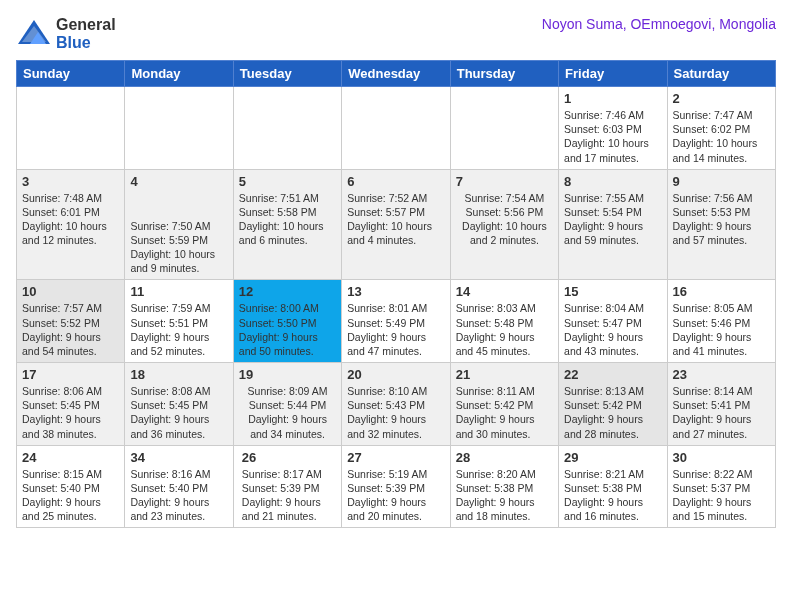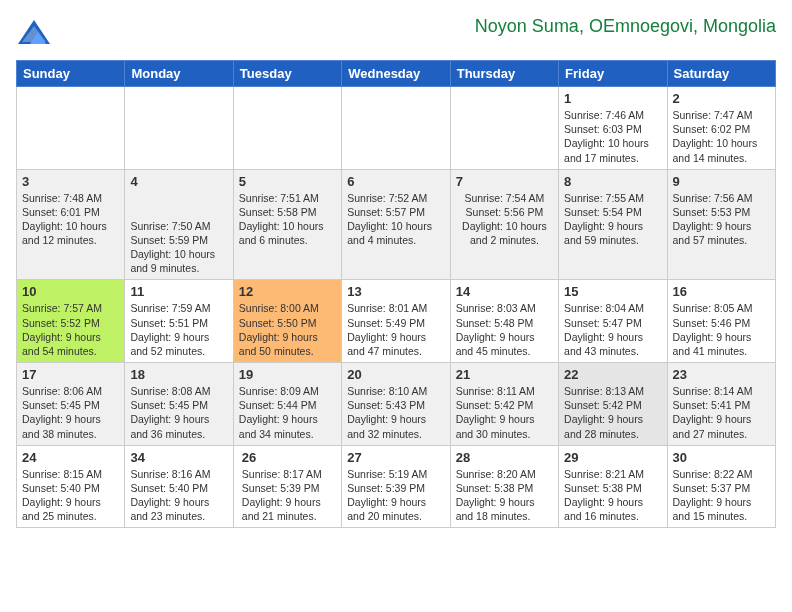--- a/index.html
+++ b/index.html
@@ -16,21 +16,21 @@
       justify-content: space-between;
       margin-bottom: 8px;
     }
     .logo {
       display: flex;
       align-items: center;
       gap: 4px;
     }
     .title-block { text-align: right; }
     .month-title { font-size: 36px; color: #333; font-weight: normal; }
-    .location-title { font-size: 18px; color: #15803d; }
+    .location-title { font-size: 14px; color: #6d28d9; }
     .calendar {
       width: 100%;
       border-collapse: collapse;
     }
     .calendar th {
       background: #2060c0;
       color: #fff;
       font-size: 13px;
       font-weight: bold;
       padding: 5px 6px;
@@ -63,20 +63,24 @@
 </head>
 <body>
 
 <div class="header-area">
   <div class="logo">
     <svg class="logo-svg" viewBox="0 0 36 36">
       <polygon points="18,4 34,28 2,28" fill="#2060c0"></polygon>
       <polygon points="18,10 30,26 6,26" fill="#fff" opacity="0.3"></polygon>
       <polygon points="22,16 30,28 14,28" fill="#60a0ff"></polygon>
     </svg>
+    <div>
+      <div style="font-size:16px; font-weight:bold; color:#333; line-height:1.1;">General</div>
+      <div style="font-size:16px; font-weight:bold; color:#2060c0; line-height:1.1;">Blue</div>
+    </div>
   </div>
   <div class="title-block">
     <div class="location-title">Noyon Suma, OEmnoegovi, Mongolia</div>
   </div>
 </div>
 
 <table class="calendar">
   <thead>
     <tr>
     <th>Sunday</th>
@@ -155,35 +159,35 @@
         </td>
         <td style="background: rgb(240, 240, 240);">
           <span class="day-number">9</span>
           <div class="day-info" style="white-space: pre-line;">Sunrise: 7:56 AM
 Sunset: 5:53 PM
 Daylight: 9 hours
 and 57 minutes.</div>
         </td>
       </tr>
       <tr>
-        <td style="background: #bef264;">
+        <td style="background: #e5e5e5;">
           <span class="day-number">10</span>
           <div class="day-info" style="white-space: pre-line;">Sunrise: 7:57 AM
 Sunset: 5:52 PM
 Daylight: 9 hours
 and 54 minutes.</div>
         </td>
         <td style="background: rgb(255, 255, 255);">
           <span class="day-number">11</span>
           <div class="day-info" style="white-space: pre-line;">Sunrise: 7:59 AM
 Sunset: 5:51 PM
 Daylight: 9 hours
 and 52 minutes.</div>
         </td>
-        <td style="background: #fdba74;">
+        <td style="background: #0ea5e9;">
           <span class="day-number">12</span>
           <div class="day-info" style="white-space: pre-line;">Sunrise: 8:00 AM
 Sunset: 5:50 PM
 Daylight: 9 hours
 and 50 minutes.</div>
         </td>
         <td style="background: rgb(255, 255, 255);">
           <span class="day-number">13</span>
           <div class="day-info" style="white-space: pre-line;">Sunrise: 8:01 AM
 Sunset: 5:49 PM
@@ -222,21 +226,21 @@
         </td>
         <td style="background: rgb(240, 240, 240);">
           <span class="day-number">18</span>
           <div class="day-info" style="white-space: pre-line;">Sunrise: 8:08 AM
 Sunset: 5:45 PM
 Daylight: 9 hours
 and 36 minutes.</div>
         </td>
         <td style="background: rgb(240, 240, 240);">
           <span class="day-number">19</span>
-          <div class="day-info" style="white-space: pre-line;">Sunrise: 8:09 AM
+          <div class="day-info" style="white-space: pre-line; text-align: center;">Sunrise: 8:09 AM
 Sunset: 5:44 PM
 Daylight: 9 hours
 and 34 minutes.</div>
         </td>
         <td style="background: rgb(240, 240, 240);">
           <span class="day-number">20</span>
           <div class="day-info" style="white-space: pre-line;">Sunrise: 8:10 AM
 Sunset: 5:43 PM
 Daylight: 9 hours
 and 32 minutes.</div>

